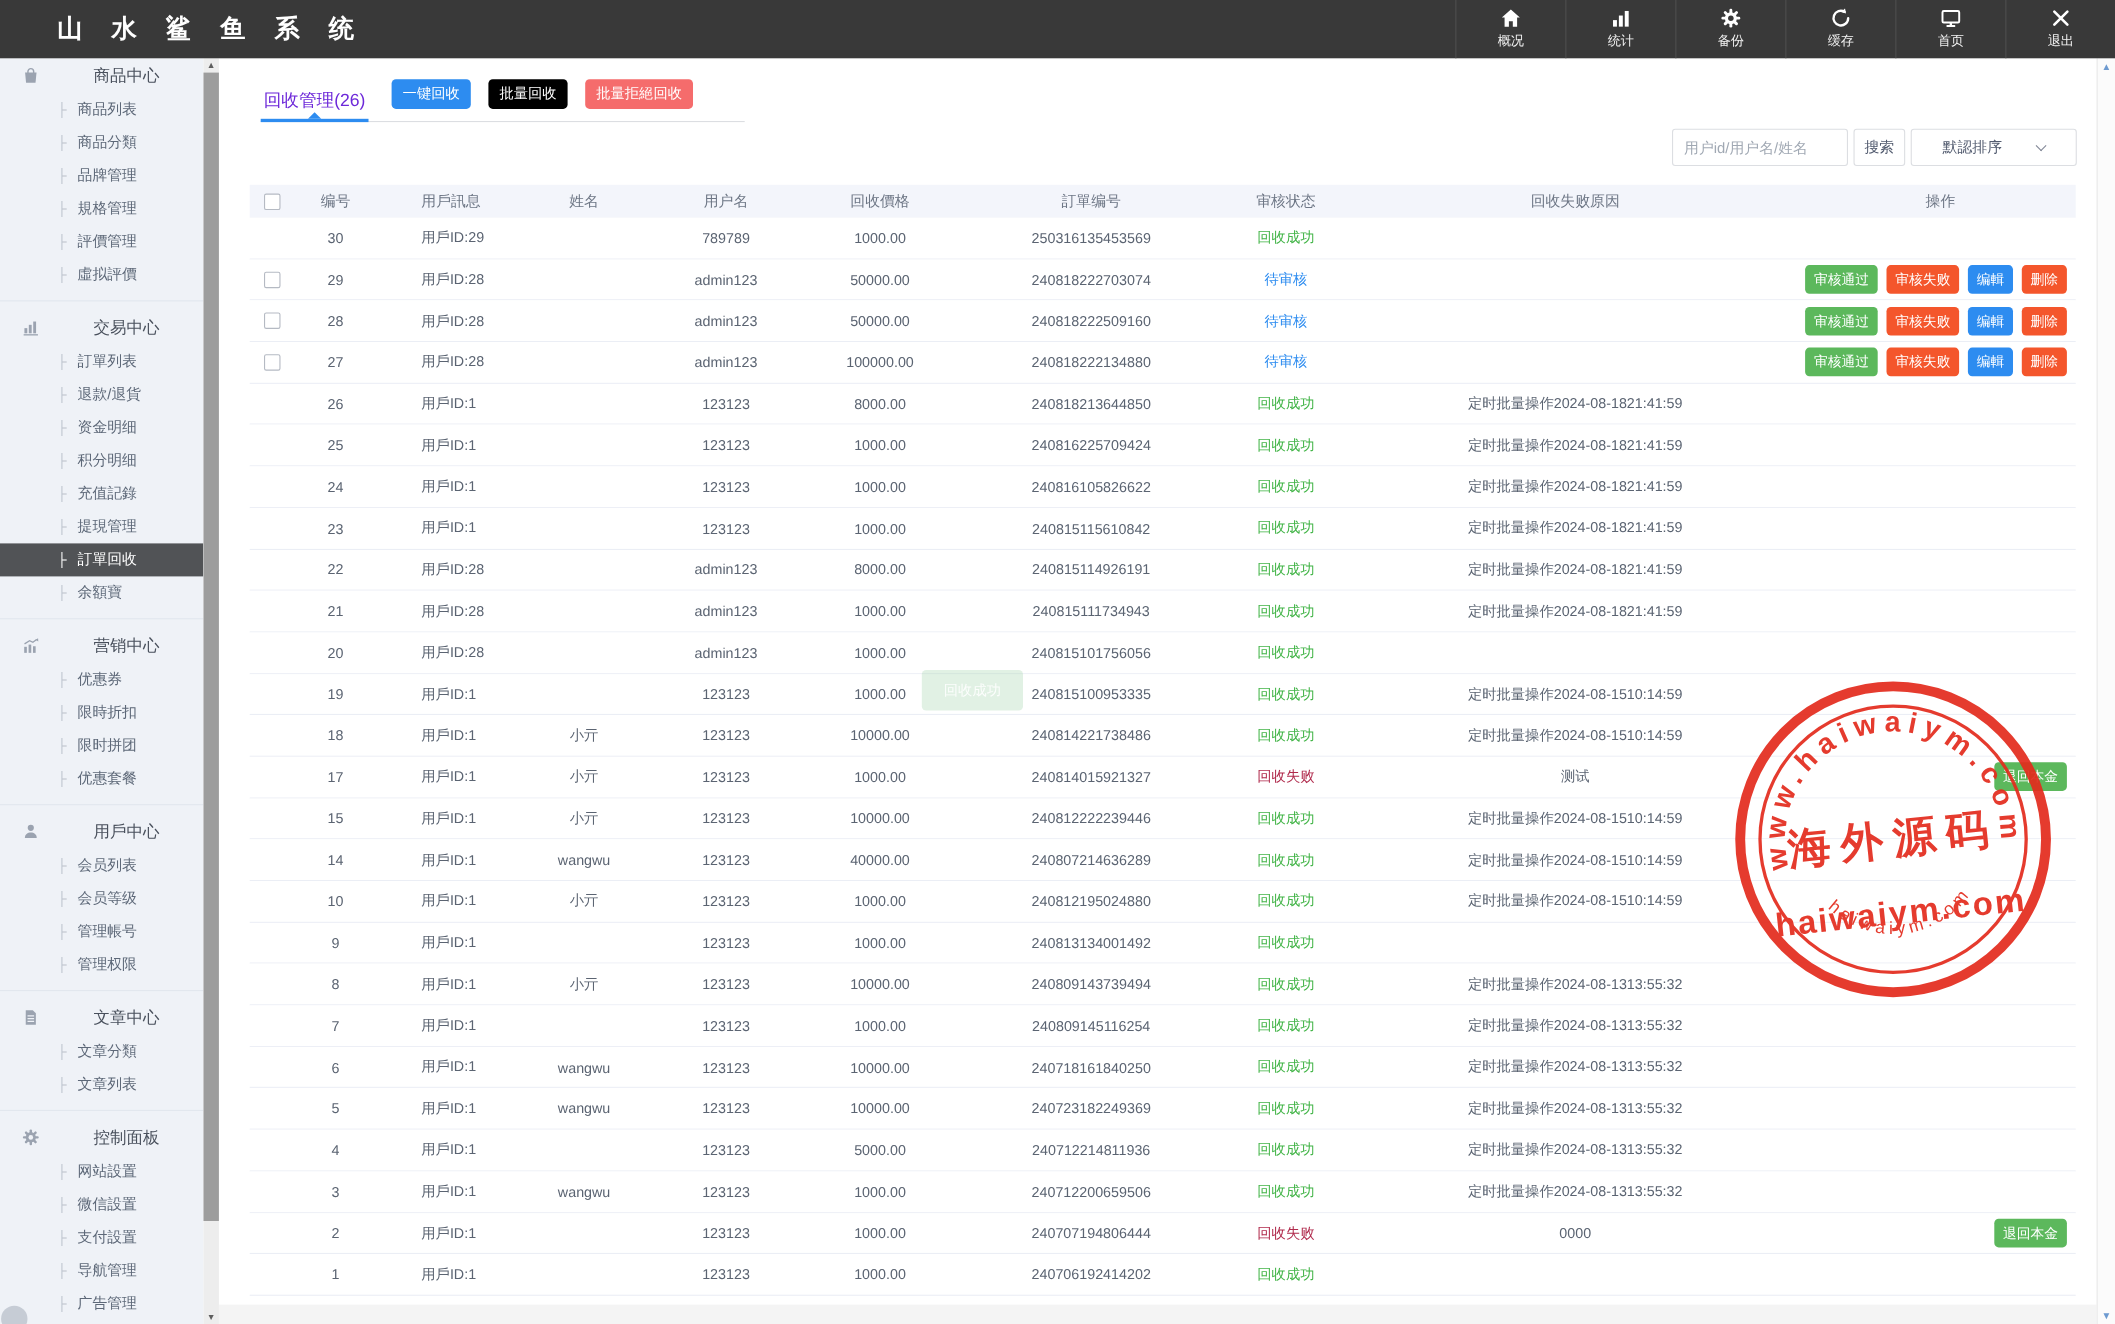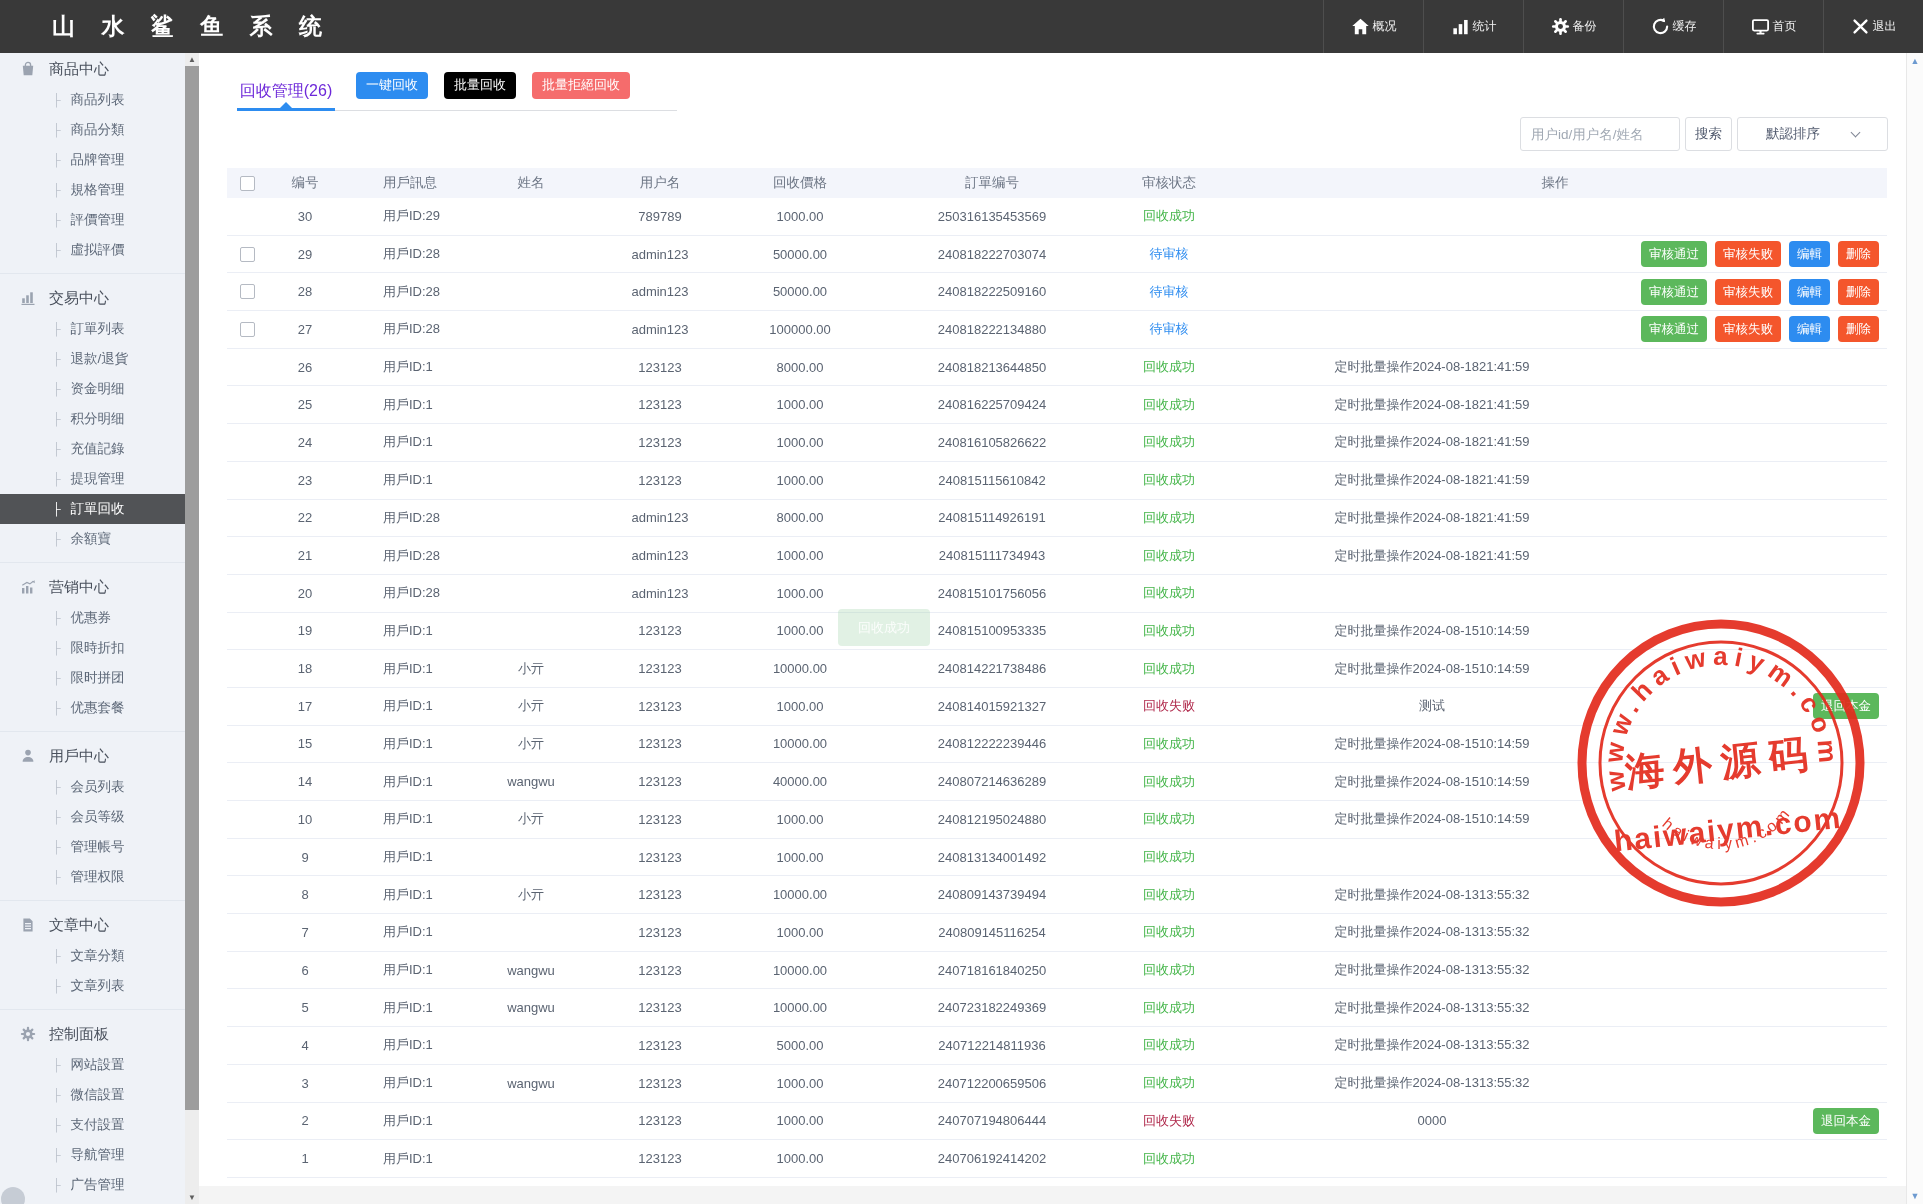--- a/index.html
+++ b/index.html
@@ -5,29 +5,29 @@
   * { margin:0; padding:0; box-sizing:border-box; }
   html,body { width:1923px; height:1204px; overflow:hidden; }
   body { font-family:"Liberation Sans","DejaVu Sans",sans-serif; background:#fff; }
   .page { position:relative; width:1923px; height:1204px; background:#fff; overflow:hidden; }
 
   
   .topbar { position:absolute; left:0; top:0; width:1923px; height:53px; background:#393939; z-index:20; }
   .logo { position:absolute; left:52px; top:0; line-height:53px; font-size:23px; font-weight:bold; color:#fff; letter-spacing:10px; white-space:nowrap; }
   .banner { position:absolute; left:700px; top:0; width:522px; height:62px; display:flex; align-items:center; justify-content:center; font-size:17px; color:#3c3c3c; z-index:25; }
   .topnav { position:absolute; right:0; top:0; height:53px; display:flex; }
-  .topnav-item { width:100px; height:53px; border-left:1px solid #4e4e4e; display:flex; flex-direction:row; align-items:center; justify-content:center; gap:3px; cursor:pointer; }
+  .topnav-item { width:100px; height:53px; border-left:1px solid #4e4e4e; display:flex; flex-direction:column; align-items:center; justify-content:center; gap:3px; cursor:pointer; }
   .topnav-icon svg { width:19px; height:19px; display:block; }
   .topnav-label { font-size:12px; color:#f2f2f2; }
 
   
   .sidebar { position:absolute; left:0; top:53px; width:185px; bottom:0; background:#eff2f7; overflow:hidden; z-index:10; }
   .menu-section { height:32px; display:flex; align-items:center; padding-left:20px; gap:13px; cursor:pointer; }
   .menu-icon svg { width:16px; height:16px; display:block; }
-  .menu-title { font-size:15px; color:#49505c; }
+  .menu-title { font-size:15px; color:#49505c;margin-left:36px; }
   .menu-item { height:30px; display:flex; align-items:center; padding-left:52px; gap:10px; cursor:pointer; }
   .menu-branch { font-size:12px; color:#bcc2cc; }
   .menu-item-label { font-size:13.5px; color:#5d6878; }
   .menu-item.active { background:#515356; }
   .menu-item.active .menu-item-label, .menu-item.active .menu-branch { color:#fff; }
   .menu-divider { border-top:1px solid #e2e7ee; margin:8px 0; }
   .side-scroll { position:absolute; left:185px; top:53px; bottom:0; width:14px; background:#ededed; z-index:12; }
   .side-arr { position:absolute; left:0; width:14px; height:13px; display:flex; align-items:center; justify-content:center; font-size:8px; color:#5e5e5e; cursor:pointer; }
   .side-thumb { position:absolute; left:0; top:13px; width:14px; height:1044px; background:#9d9d9d; cursor:pointer; }
 
@@ -367,20 +367,21 @@
           <div class="tc c-check">
             <span class="checkbox"></span>
           </div>
           <div class="tc c-id">编号</div>
           <div class="tc c-userinfo">用戶訊息</div>
           <div class="tc c-name">姓名</div>
           <div class="tc c-username">用户名</div>
           <div class="tc c-price">回收價格</div>
           <div class="tc c-order">訂單编号</div>
           <div class="tc c-status">审核状态</div>
+          <div class="tc c-reason">回收失败原因</div>
           <div class="tc c-actions" style="justify-content: center; padding-right: 0px;">操作</div>
         </div>
       <div id="tbody">
           <div class="trow">
             <div class="tc c-check"></div>
             <div class="tc c-id">30</div>
             <div class="tc c-userinfo">用戶ID:29</div>
             <div class="tc c-name"></div>
             <div class="tc c-username">789789</div>
             <div class="tc c-price">1000.00</div>

